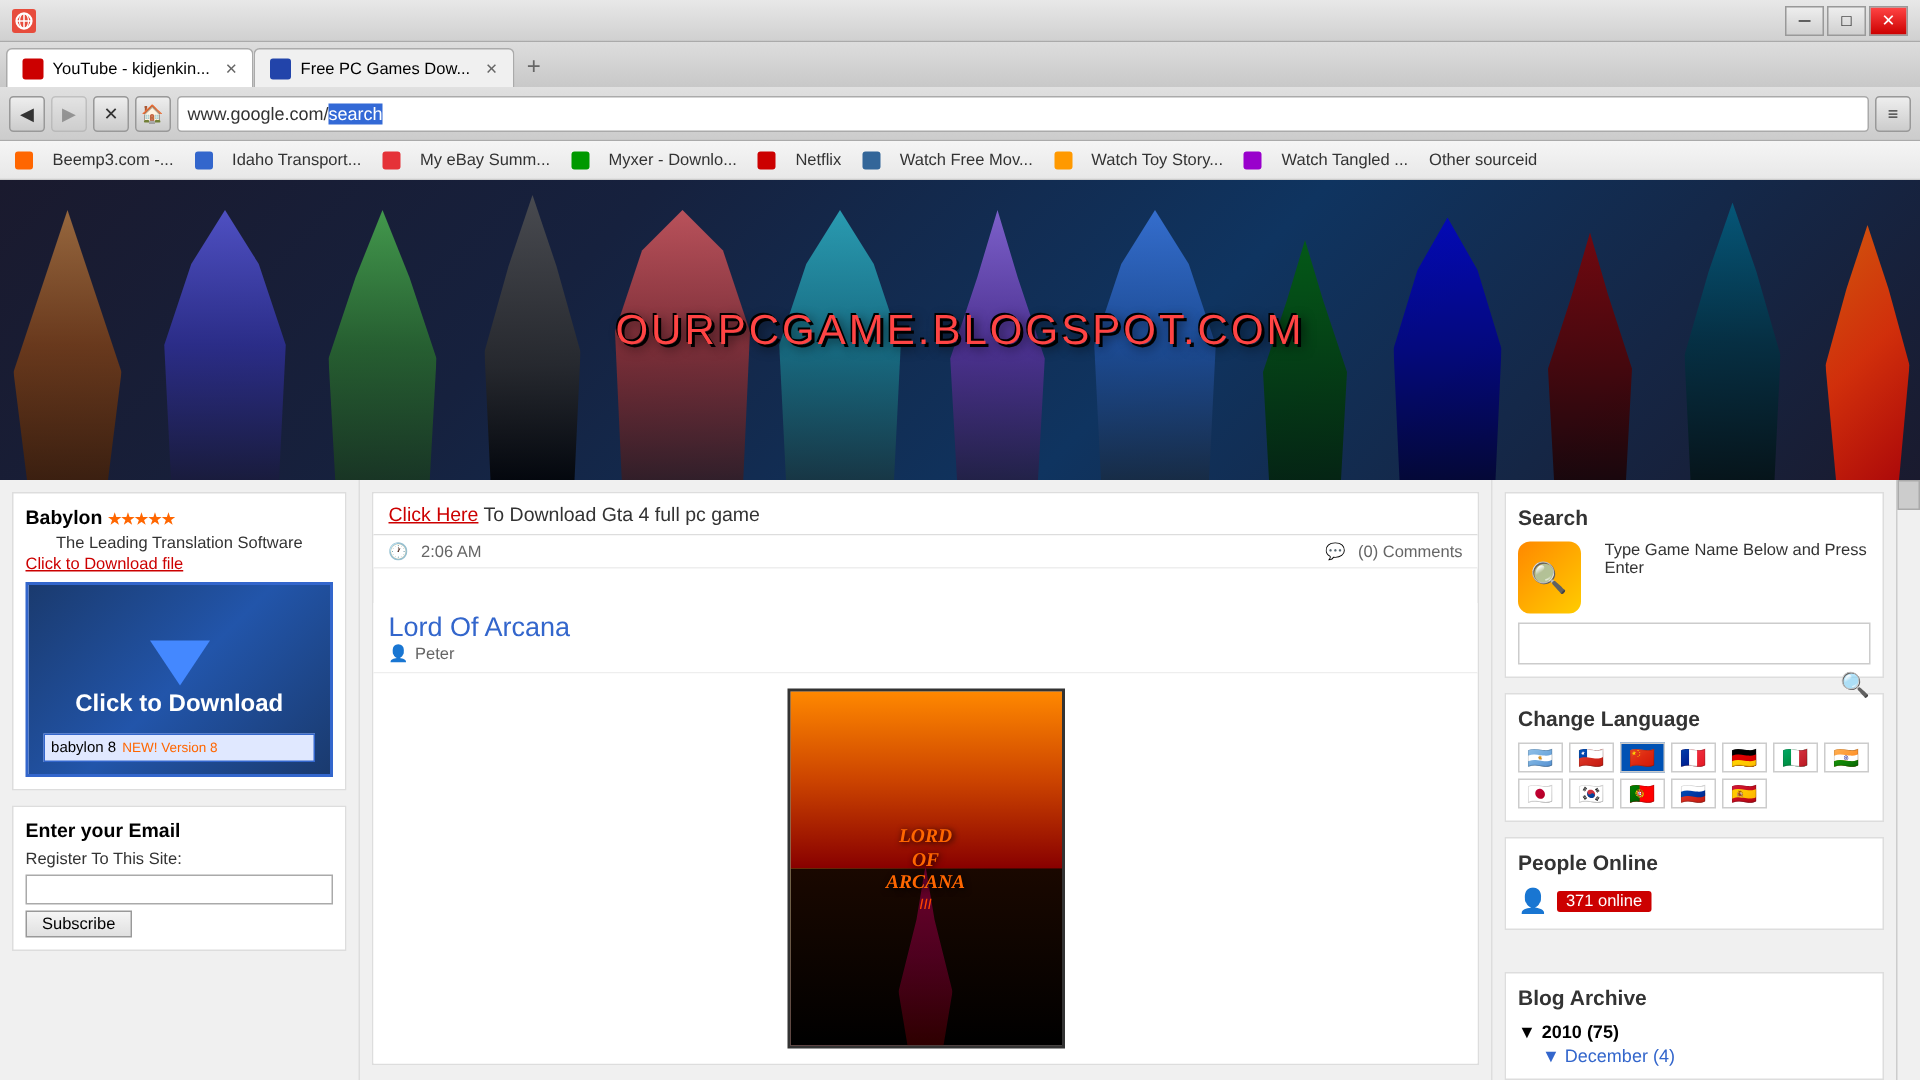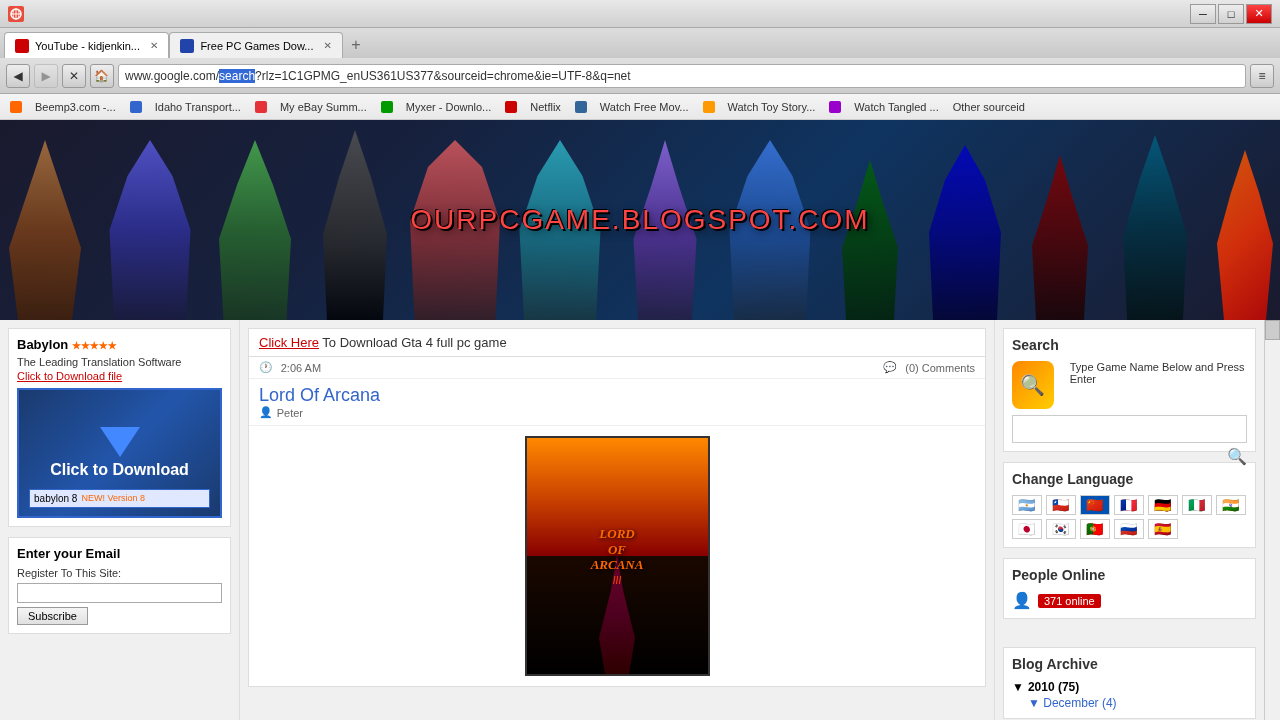--- a/index.html
+++ b/index.html
@@ -155,21 +155,21 @@
       flex-shrink: 0;
     }
     .babylon-widget {
       background: #fff;
       border: 1px solid #ddd;
       padding: 8px;
       margin-bottom: 10px;
     }
     .babylon-header { font-weight: bold; font-size: 13px; margin-bottom: 4px; }
     .babylon-stars { color: #ff6600; font-size: 10px; }
-    .babylon-desc { font-size: 11px; color: #333; margin: 2px 0; }
+    .babylon-desc { font-size: 11px; color: #333; margin: 2px 0; text-align: center; }
     .babylon-link { color: #cc0000; font-size: 11px; text-decoration: underline; cursor: pointer; }
     .babylon-img {
       width: 100%;
       height: 130px;
       background: linear-gradient(135deg, #1a3a6e 0%, #2255aa 50%, #1a3a6e 100%);
       margin-top: 6px;
       display: flex;
       flex-direction: column;
       align-items: center;
       justify-content: center;
@@ -229,20 +229,21 @@
       padding: 4px 10px;
       background: #fff;
       border-bottom: 1px solid #eee;
       font-size: 11px;
       color: #666;
     }
     .post-title-bar {
       background: #fff;
       padding: 6px 10px;
       border-bottom: 1px solid #eee;
+      margin-top: 23px;
     }
     .post-title { color: #3366cc; font-size: 18px; cursor: pointer; }
     .post-author { font-size: 11px; color: #666; display: flex; align-items: center; gap: 4px; }
     .post-image-area {
       background: #fff;
       padding: 10px;
       display: flex;
       justify-content: center;
       min-height: 240px;
       font-style: italic;
@@ -410,21 +411,20 @@
 </div>
 
 <div class="address-bar-row">
   <div class="nav-btn">◀</div>
   <div class="nav-btn disabled">▶</div>
   <div class="nav-btn">✕</div>
   <div class="nav-btn">🏠</div>
   <div class="address-bar">
     <span style="color:#333;">www.google.com/</span>
       <span class="address-selected">search</span>
-      <span style="color:#333;">?rlz=1C1GPMG_enUS361US377&amp;sourceid=chrome&amp;ie=UTF-8&amp;q=net</span>
   </div>
   <div class="nav-btn">≡</div>
 </div>
 
 <div class="bookmarks-bar">
   <div class="bookmark-item">
     <div class="bm-icon" style="background:#ff6600;"></div>
     <span>Beemp3.com -...</span>
   </div>
   <div class="bookmark-item">

